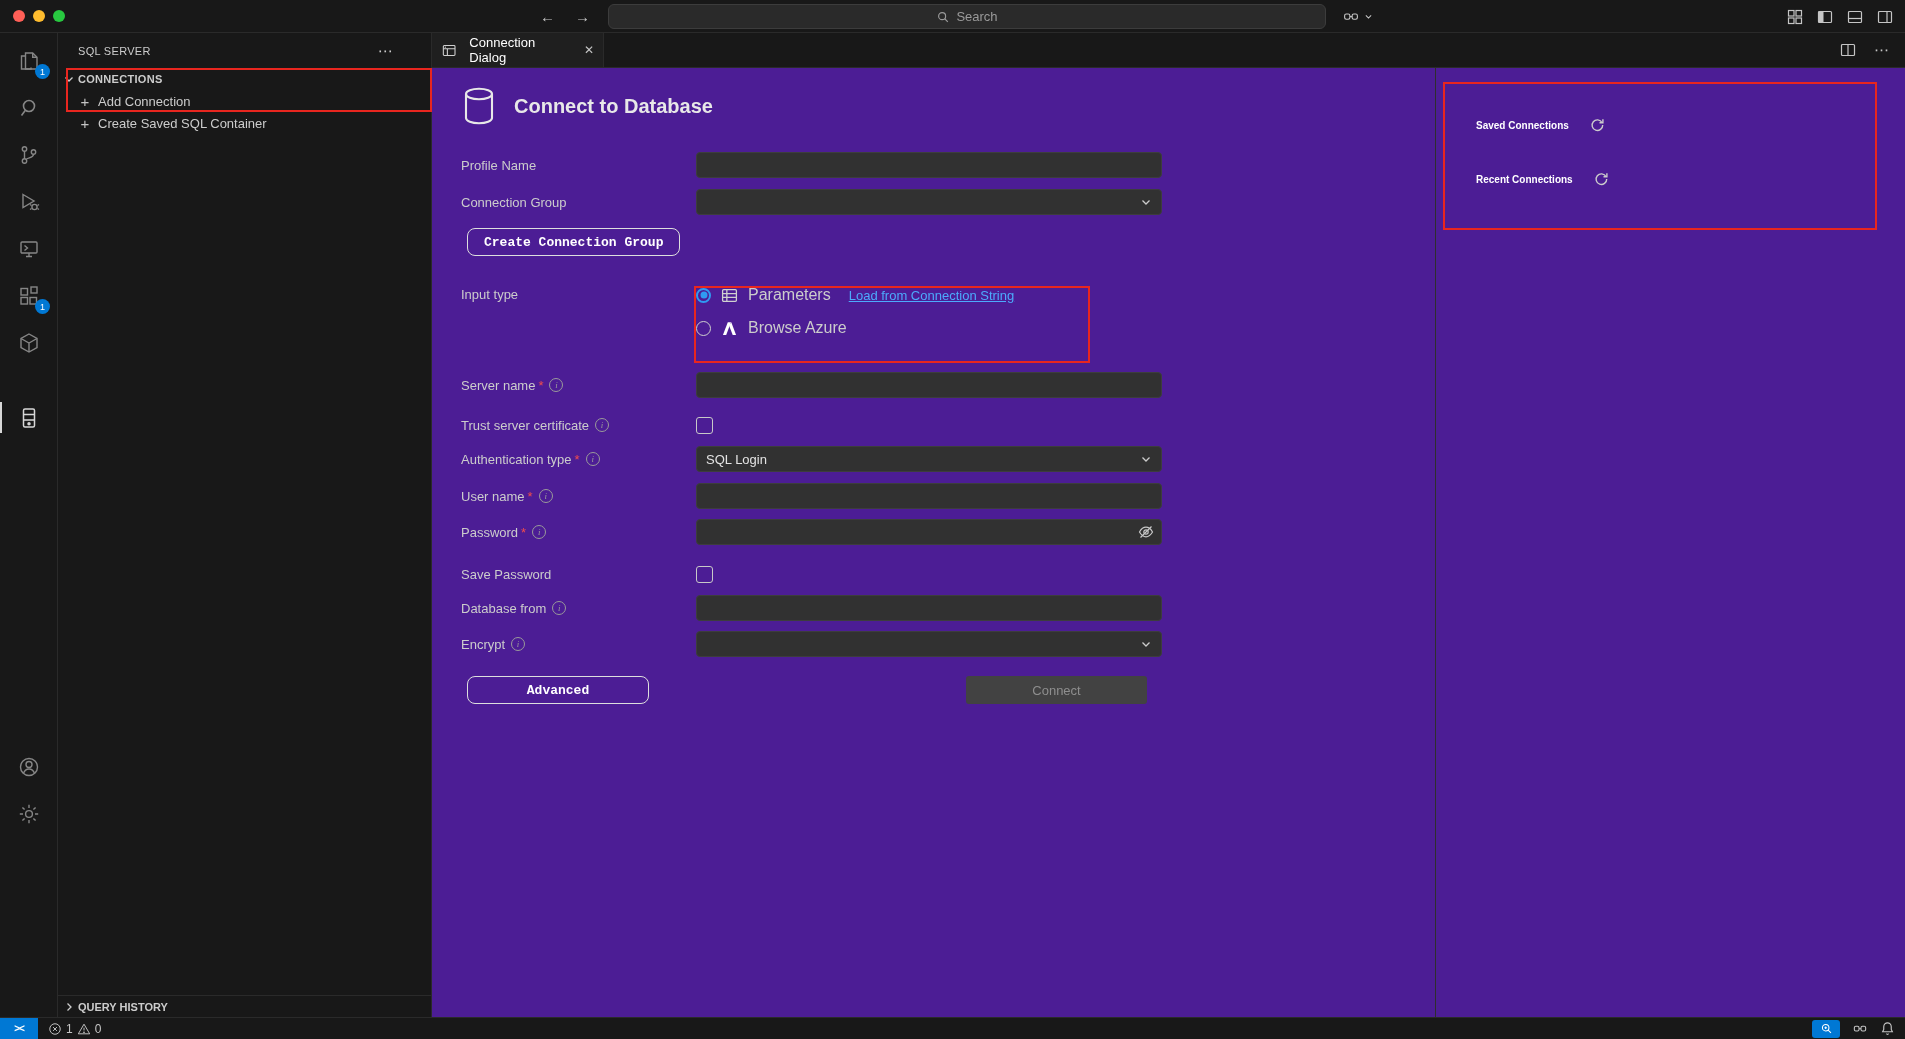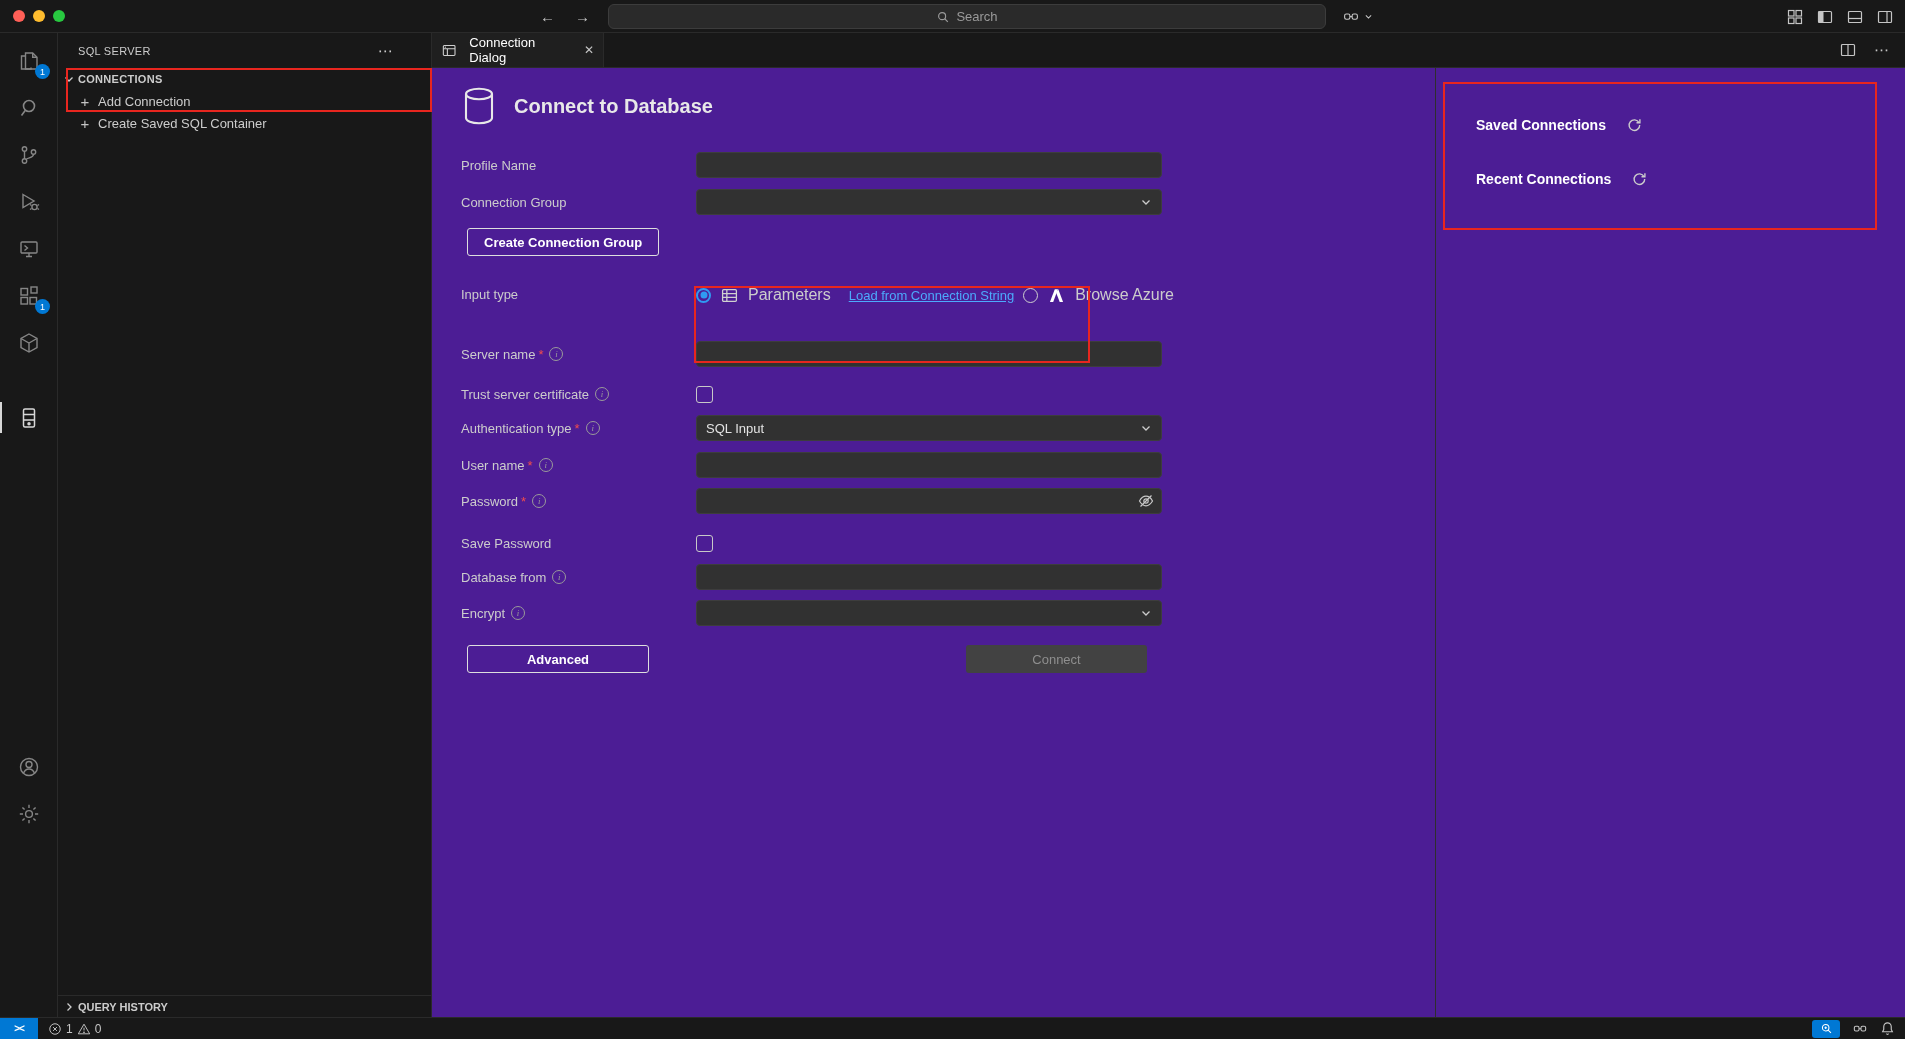--- a/index.html
+++ b/index.html
@@ -52,36 +52,36 @@
   .frow{display:flex;align-items:center;min-height:26px}
   .flabel{width:235px;display:flex;align-items:center;font-size:13px;color:#cccccc;flex-shrink:0}
   .req{color:#f14c4c;margin-left:3px}
   .info{width:14px;height:14px;border-radius:50%;border:1px solid #9a9a9a;color:#9a9a9a;font-size:9px;font-style:italic;
     display:inline-flex;align-items:center;justify-content:center;margin-left:6px;font-family:"Liberation Serif",serif}
   .tinput{width:466px;height:26px;background:#313131;border:1px solid #3d3d3d;border-radius:4px;color:#dddddd;font-size:13px;padding:0 8px;font-family:inherit;outline:none}
   .selectbox{width:466px;height:26px;background:#313131;border:1px solid #3d3d3d;border-radius:4px;display:flex;align-items:center;
     padding:0 9px;color:#e3e3e3;font-size:13px;cursor:pointer}
   .selectbox .chev{margin-left:auto;display:flex}
   .checkbox{width:17px;height:17px;border:1px solid #c8c8c8;border-radius:3px;background:transparent;display:inline-block;cursor:pointer}
-  .btn-secondary{height:28px;padding:0 16px;background:transparent;border:1px solid #dedede;border-radius:3px;color:#ffffff;
-    font-weight:700;font-size:13px;font-family:Liberation Sans, sans-serif;cursor:pointer}
+  .btn-secondary{height:28px;padding:0 16px;background:transparent;border:1px solid #dedede;border-radius:8px;color:#ffffff;
+    font-weight:700;font-size:13px;font-family:Liberation Mono, monospace;cursor:pointer}
   .btn-disabled{width:181px;height:28px;background:#424242;border:none;border-radius:3px;color:#8e8e8e;font-size:13px;font-family:inherit}
   .pwd-wrap{position:relative;width:466px}
   .pwd-wrap .eye{position:absolute;right:8px;top:5px;cursor:pointer}
 
-  .radio-group{display:flex;flex-direction:row;gap:9px}
+  .radio-group{display:flex;flex-direction:column;gap:9px}
   .radio-row{display:flex;align-items:center;gap:10px;height:24px}
   .radio{width:15px;height:15px;border-radius:50%;border:1px solid #cfcfcf;display:inline-block;position:relative;flex-shrink:0;cursor:pointer}
   .radio.checked{border:2px solid #2f9bf2}
   .radio.checked::after{content:"";position:absolute;left:50%;top:50%;transform:translate(-50%,-50%);width:7px;height:7px;border-radius:50%;background:#2f9bf2}
   .link{color:#4daafc;text-decoration:underline;font-size:13px;margin-left:8px;cursor:pointer}
 
   .connections-panel{flex:1;padding:47px 0 0 40px}
   .cp-row{display:flex;align-items:center;gap:20px;height:20px;margin-bottom:34px}
-  .cp-title{font-size:14px;font-weight:700;color:#ffffff}
+  .cp-title{font-size:10px;font-weight:700;color:#ffffff}
   .cp-refresh{display:flex;cursor:pointer}
 
   
   .statusbar{flex:0 0 22px;background:#181818;border-top:1px solid #2a2a2a;display:flex;align-items:center;font-size:12px;color:#c5c5c5}
   .sb-remote{width:38px;height:100%;background:#0078d4;color:#fff;display:flex;align-items:center;justify-content:center;
     font-size:10px;font-weight:700;letter-spacing:-1px;cursor:pointer}
   .sb-problems{display:flex;align-items:center;gap:4px;margin-left:10px;cursor:pointer}
   .sb-right{margin-left:auto;display:flex;align-items:center;gap:12px;padding-right:10px}
   .sb-zoom{background:#0078d4;border-radius:3px;width:28px;height:18px;display:flex;align-items:center;justify-content:center;color:#fff;cursor:pointer}
 
@@ -347,21 +347,21 @@
             <span class="checkbox"></span>
           </div>
 
           <div class="frow" style="margin-bottom:11px">
             <div class="flabel">
               <span>Authentication type</span>
                 <span class="req">*</span>
               <span class="info">i</span>
             </div>
             <div class="selectbox">
-              <span>SQL Input</span>
+              <span>SQL Login</span>
               <span class="chev">
                   <svg width="12" height="12" viewBox="0 0 12 12" fill="none" stroke="#cccccc" stroke-width="1.3">
                     <path d="M2.5 4.5L6 8l3.5-3.5"></path>
                   </svg>
                 </span>
             </div>
           </div>
 
           <div class="frow" style="margin-bottom:10px">
             <div class="flabel">

